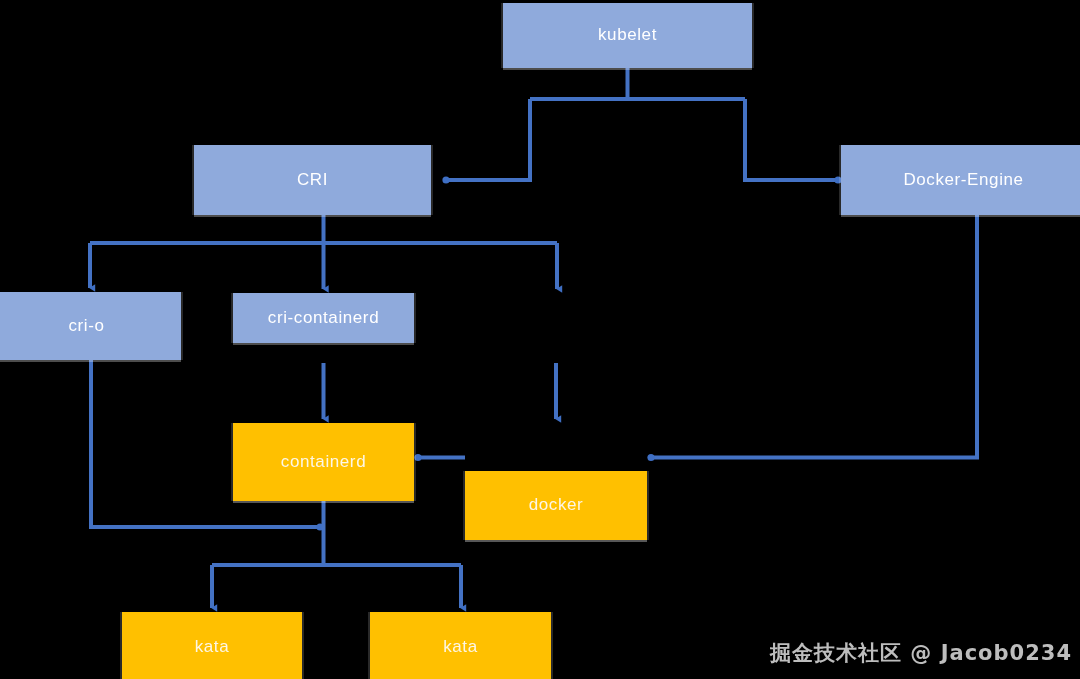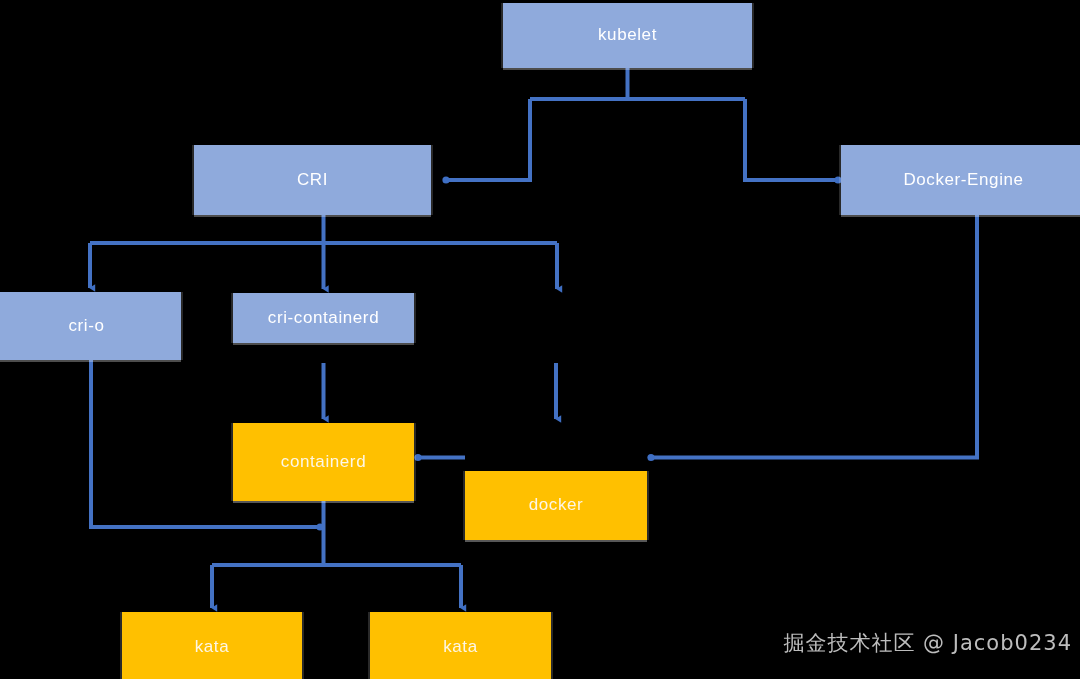--- a/index.html
+++ b/index.html
@@ -52,24 +52,24 @@
   .node .label {
     font-size: 17px;
     font-weight: 400;
   }
   .node.blue .label { color: #ffffff; }
   .node.yellow .label { color: #fdf6e6; }
 
   #watermark {
     position: absolute;
     right: 8px;
-    bottom: 22px;
+    bottom: 12px;
     color: #d8d8d8;
     font-size: 21px;
-    font-weight: 400;
+    font-weight: 700;
     letter-spacing: 1px;
     opacity: 0.88;
     white-space: nowrap;
     text-shadow: 0 0 2px rgba(0,0,0,0.9);
     z-index: 6;
     font-family: "DejaVu Sans", "Liberation Sans", sans-serif;
   }
 </style>
 </head>
 <body>

